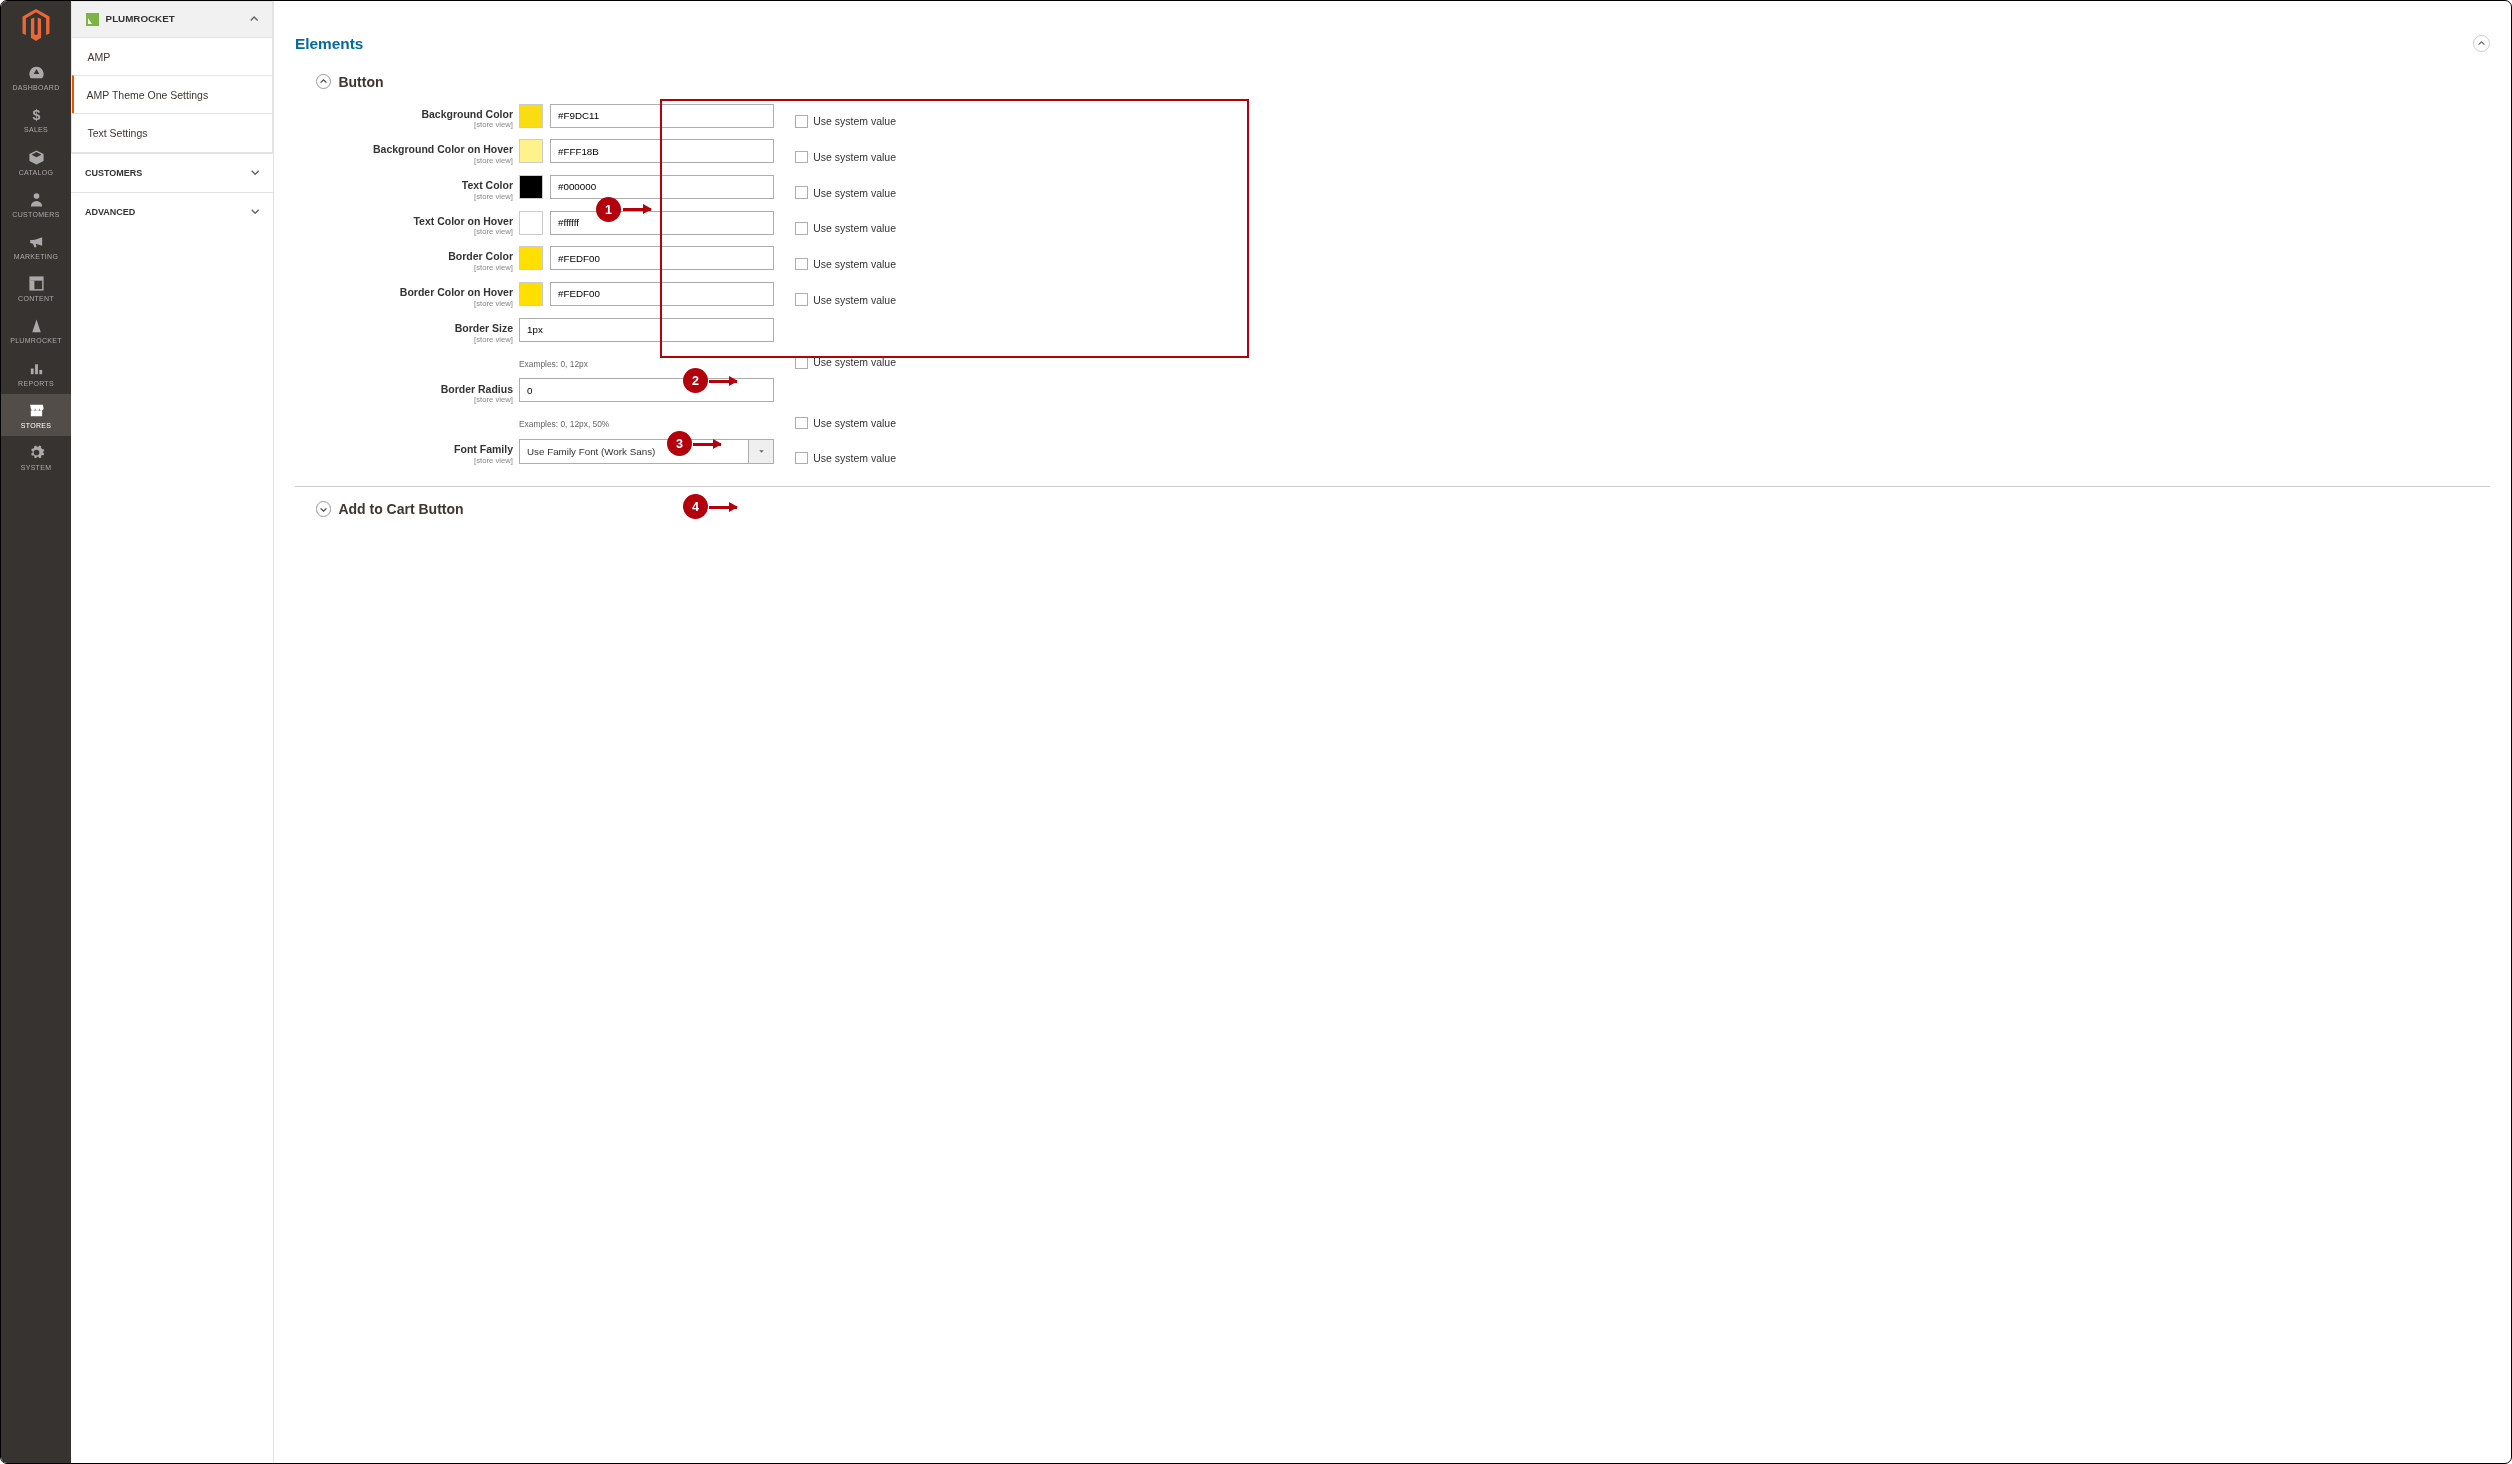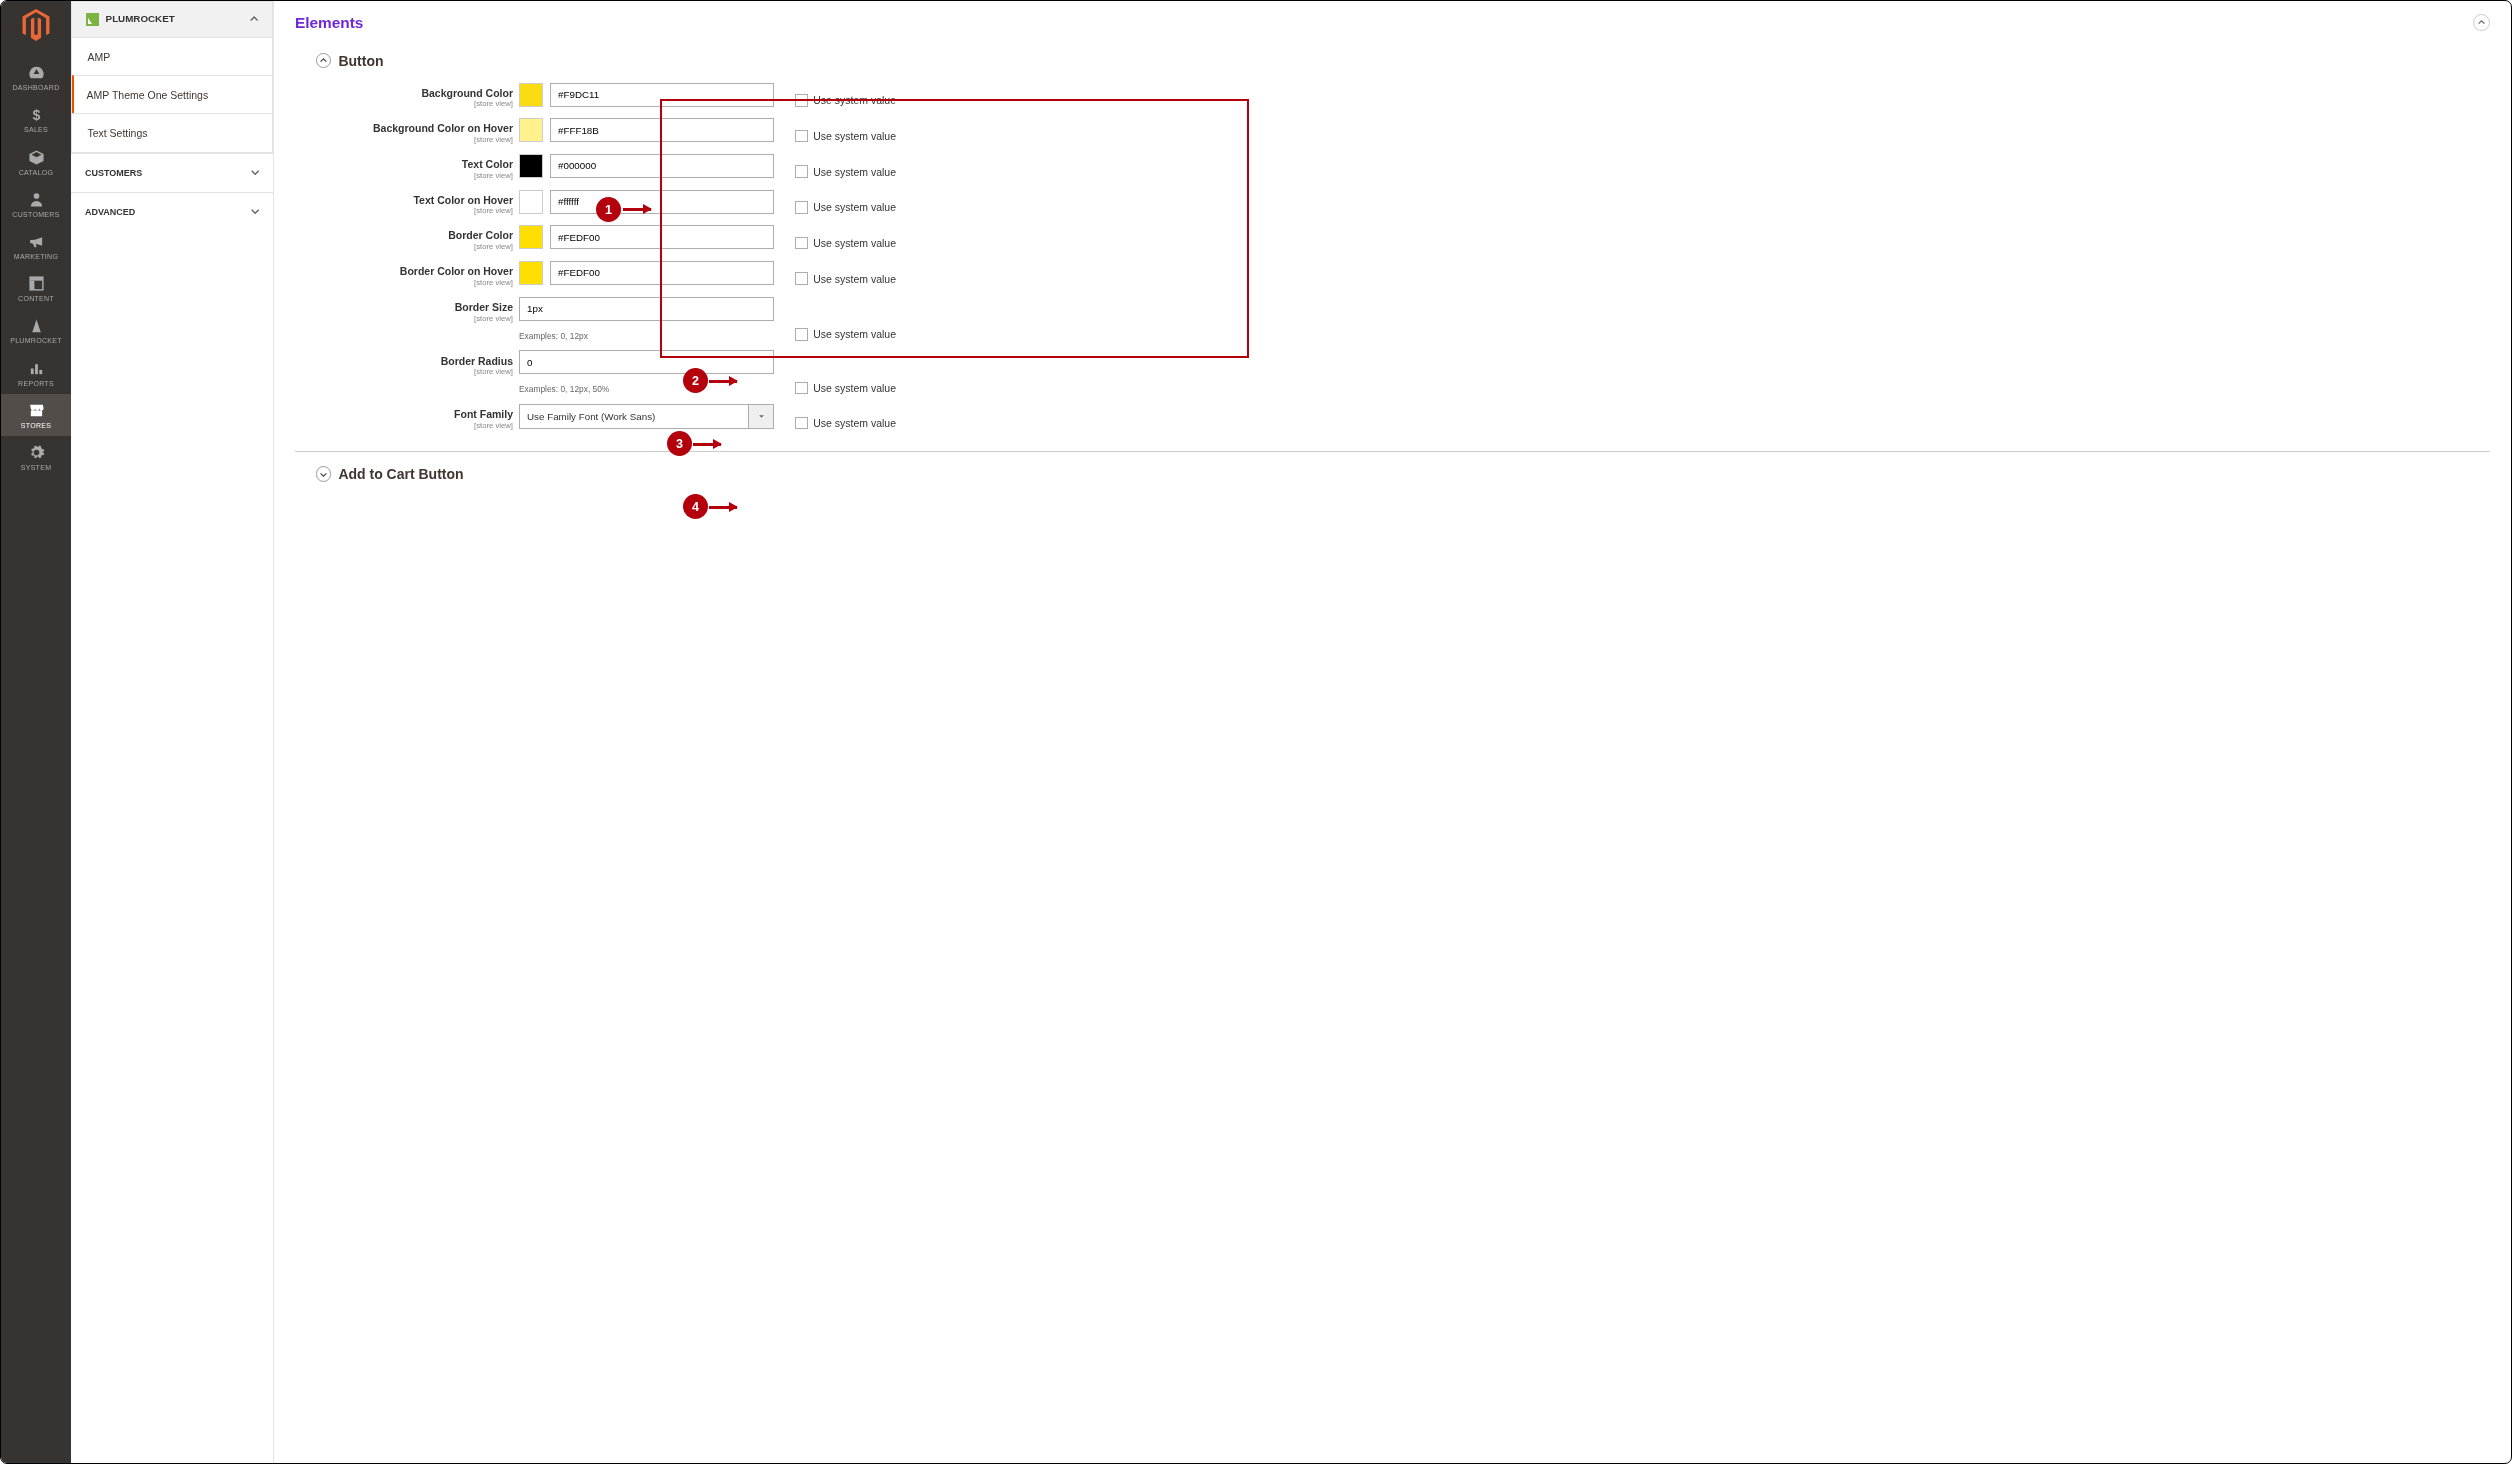--- a/index.html
+++ b/index.html
@@ -20,42 +20,42 @@
 .side .group-head { padding:11.2px 14px; font-weight:700; font-size:9.8px; color:#333; background:#f5f5f5; display:flex; align-items:center; justify-content:space-between; cursor:pointer; }
 .side .group-head.pr { background:#f1f1f1; }
 .side .pr-ico { width:12.6px; height:12.6px; background:#7cb342; display:inline-block; margin-right:7px; vertical-align:middle; position:relative; }
 .side .pr-ico::after { content:""; position:absolute; left:2.1px; bottom:2.1px; border-left:4.2px solid #fff; border-right:4.2px solid transparent; border-bottom:0; border-top:6.3px solid transparent; transform:rotate(0deg); }
 .side .subitem { padding:12.6px 15.4px; font-size:10.5px; color:#41362f; border-top:0.7px solid #e3e3e3; cursor:pointer; background:#fff; }
 .side .subitem.active { border-left:2.8px solid #eb5202; font-weight:400; padding-left:12.6px; }
 .side .group-collapsed { padding:14px; font-weight:700; font-size:9px; display:flex; justify-content:space-between; align-items:center; border-top:0.7px solid #e3e3e3; cursor:pointer; }
 
 
 .main { flex:1; overflow:auto; padding: 0; position:relative; }
-.sec-head { display:flex; justify-content:space-between; align-items:flex-start; padding:12.6px 21px 21px 21px; font-size:15.4px; font-weight:600; color:#6d28d9; }
+.sec-head { display:flex; justify-content:space-between; align-items:flex-start; padding:12.6px 21px 21px 21px; font-size:15.4px; font-weight:600; color:#0369a1;margin-top:21px; }
 .collapse-toggle { width:17px; height:17px; border:0.7px solid #ccc; border-radius:50%; display:flex; align-items:center; justify-content:center; cursor:pointer; }
 .collapse-toggle svg { width:7px; height:7px; }
 
 .subsec { padding: 0 21px 7px 42px; }
 .subsec-head { display:flex; align-items:center; gap:7px; font-size:14px; font-weight:600; color:#41362f; margin-bottom:14px; }
 .subsec-head .tog { width:15.4px; height:15.4px; border:0.7px solid #999; border-radius:50%; display:flex; align-items:center; justify-content:center; cursor:pointer; }
 
 .fields { padding-left: 21px; }
 .row { display:flex; align-items:flex-start; margin-bottom:9.8px; }
 .row .lbl { width:182px; text-align:right; padding-right:6px; padding-top:4.2px; }
 .row .lbl .t { font-size:10.5px; color:#333; font-weight:600; }
 .row .lbl .sv { font-size:7.7px; color:#888; display:block; margin-top:0.7px; }
 .row .val { display:flex; align-items:flex-end; gap:7px; flex:1; }
 .swatch { width:24px; height:24px; border:0.7px solid #ccc; }
 .txt { width:224px; height:24px; border:0.7px solid #adadad; padding:0 7px; font-size:9.8px; }
 .sel { width:238px; height:25px; border:0.7px solid #adadad; padding:0 7px; font-size:9.8px; background:#fff; position:relative; }
 .sel-wrap { display:flex; }
 .sel-btn { width:25px; height:25px; border:0.7px solid #adadad; border-left:none; background:#efefef; display:flex; align-items:center; justify-content:center; cursor:pointer; }
 .use { display:flex; align-items:center; gap:5.6px; font-size:10.5px; color:#333; margin-left:14px; white-space:nowrap; }
 .chk { width:12.6px; height:12.6px; border:0.7px solid #adadad; background:#fff; cursor:pointer; }
-.hint { font-size:8.4px; color:#666; margin-top:10px; margin-left:0; }
+.hint { font-size:8.4px; color:#666; margin-top:17px; margin-left:0; }
 
 .callout-box { position:absolute; border:2.1px solid #b3000c; pointer-events:none; }
 .badge { width:25px; height:25px; border-radius:50%; background:#b3000c; color:#fff; font-weight:700; font-size:12.6px; display:flex; align-items:center; justify-content:center; position:absolute; }
 .arrow { position:absolute; height:2.8px; background:#b3000c; }
 .arrow::after { content:""; position:absolute; right:-1.4px; top:-4.2px; border-left:9.8px solid #b3000c; border-top:5.6px solid transparent; border-bottom:5.6px solid transparent; }
 
 .divider { border-top:0.7px solid #ccc; margin:21px 0 14px -21px; }
 
 .chev { width:8.4px; height:8.4px; }
 </style>

